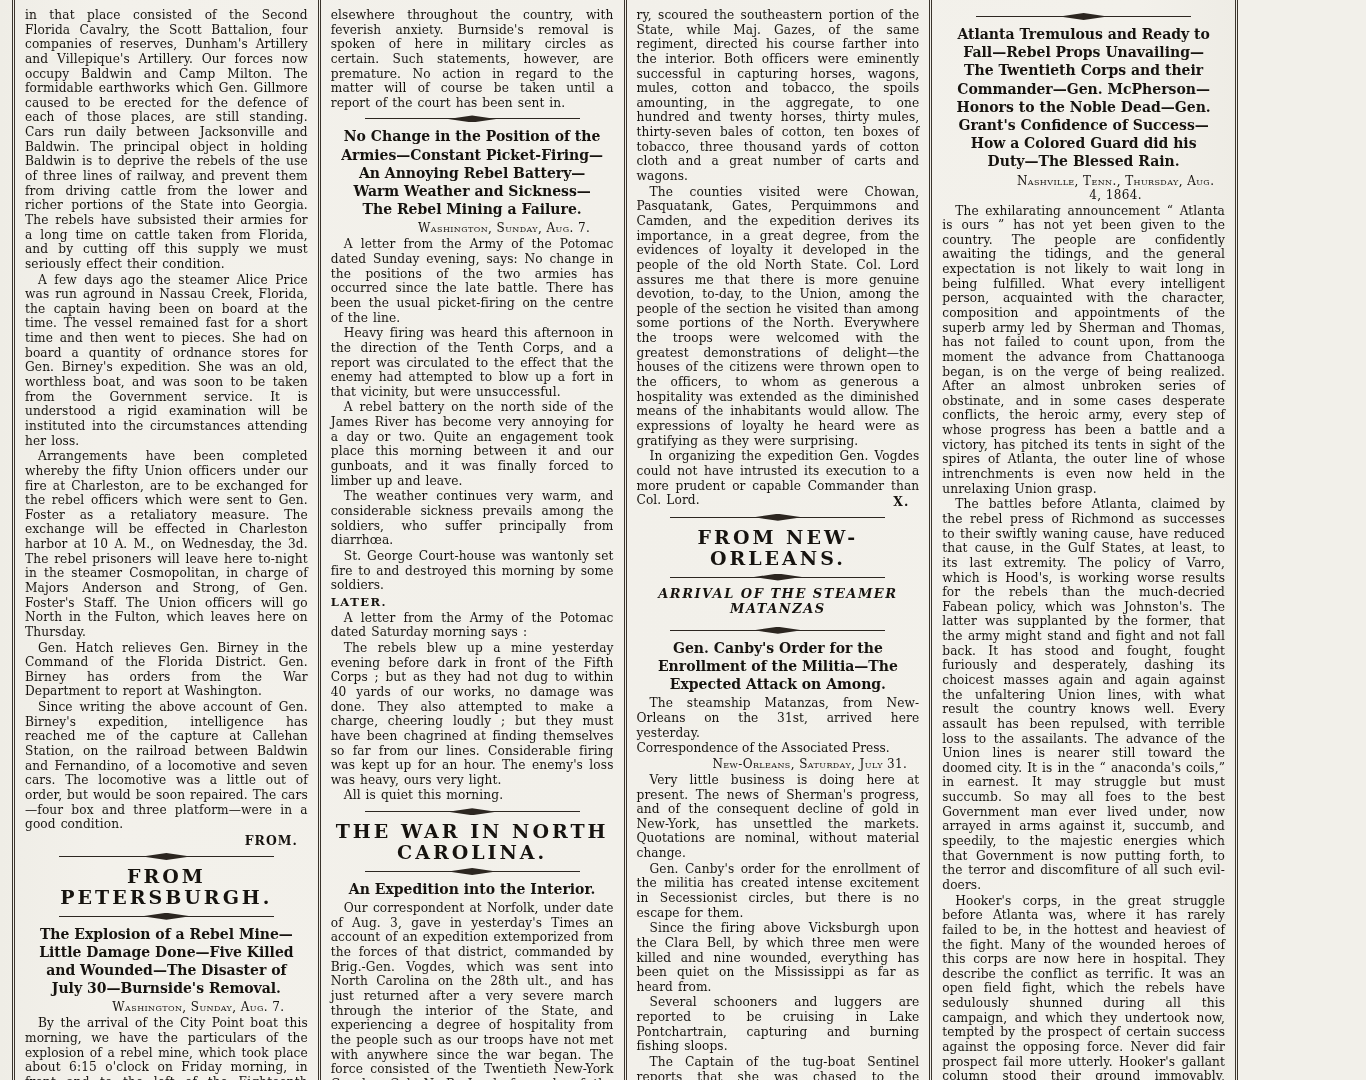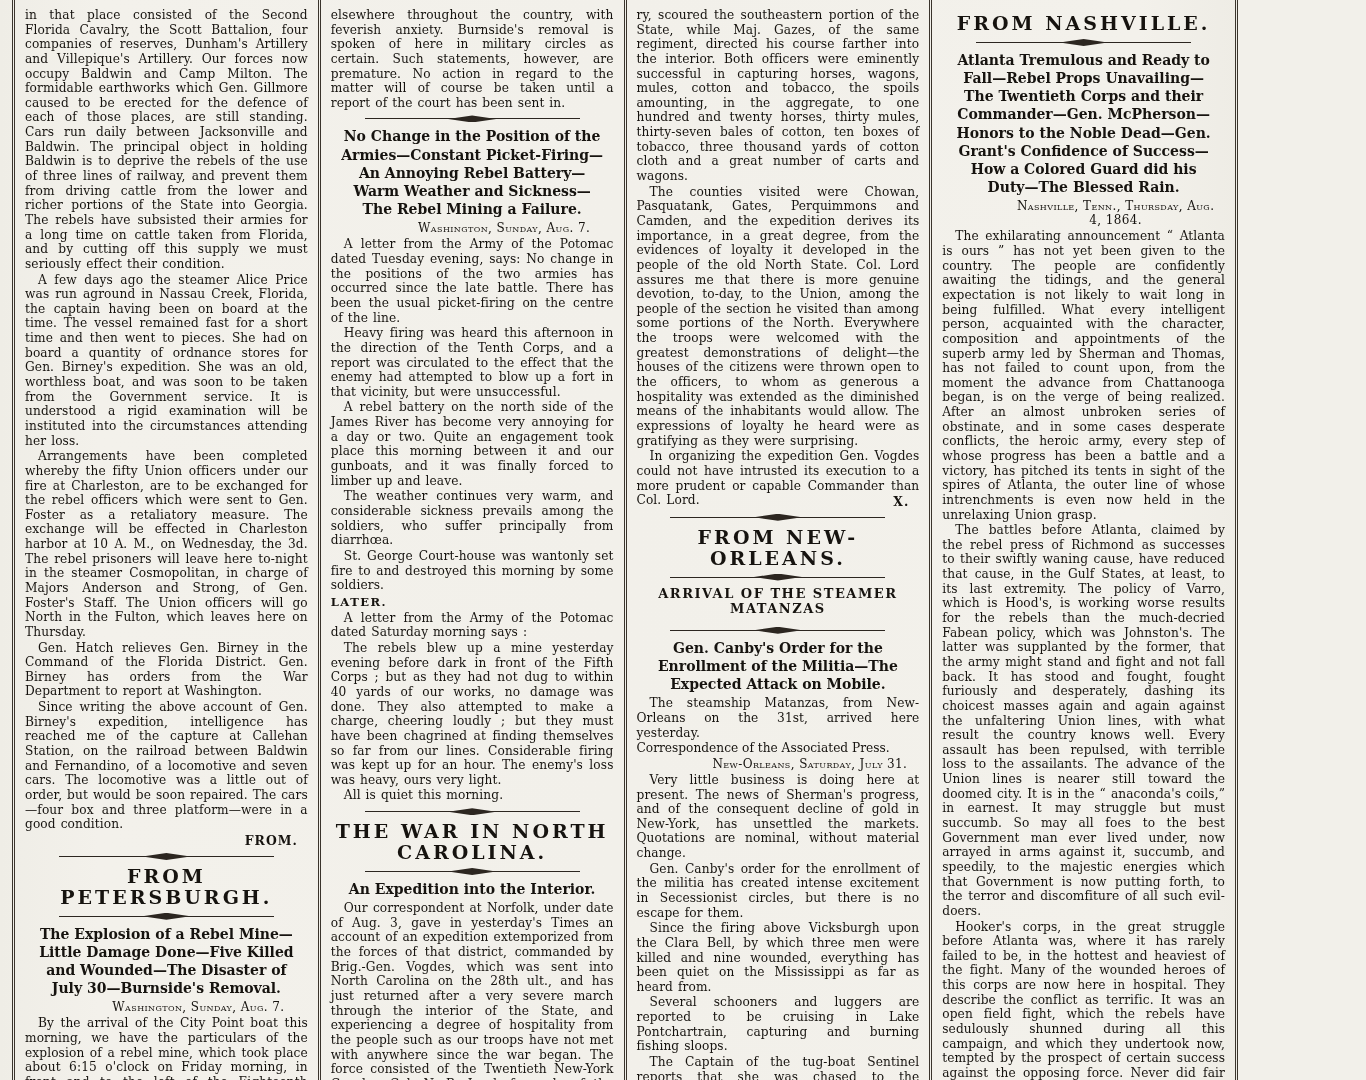--- a/index.html
+++ b/index.html
@@ -26,21 +26,21 @@
   .headline{
     margin:5px 0 3px 0;font-size:19px;font-weight:bold;text-align:center;
     letter-spacing:3px;line-height:1.1;
   }
   .subhead{
     margin:2px 8px 3px 8px;font-size:14px;font-weight:bold;text-align:center;
     line-height:1.3;
   }
   .subhead-caps{
     margin:2px 0 9px 0;font-size:13px;font-weight:bold;text-align:center;
-    letter-spacing:1.5px;line-height:1.2;
+    letter-spacing:1.5px;line-height:1.2;font-style:italic;
   }
   .dateline{
     margin:0 6px 2px 0;font-size:12px;text-align:center;padding-left:70px;
     font-variant:small-caps;letter-spacing:.4px;
   }
   .italic-line{margin:0 0 1px 0;font-size:12.2px;text-align:left;line-height:1.2;}
   .center-label{margin:2px 0;font-size:11.5px;text-align:left;letter-spacing:1.5px;font-weight:bold;}
   .sig{margin:0 10px 2px 0;font-size:12.4px;text-align:right;font-weight:bold;letter-spacing:1px;}
   .sig.raise{margin-top:-15px;}
   .divider{position:relative;height:9px;margin:4px auto 4px auto;width:215px;}
@@ -69,21 +69,21 @@
       <div class="divider"></div>
       <h3 class="subhead">The Explosion of a Rebel Mine—Little Damage Done—Five Killed and Wounded—The Disaster of July 30—Burnside's Removal.</h3>
       <p class="dateline">Washington, Sunday, Aug. 7.</p>
       <p class="para">By the arrival of the City Point boat this morning, we have the particulars of the explosion of a rebel mine, which took place about 6:15 o'clock on Friday morning, in front and to the left of the Eighteenth Corps. Casualties thus far reported amount to but five killed and wounded. Among the former is Col. Stedman, commanding the Eleventh Connecticut Artillery. Firing was pretty general along the lines and several heavy volleys of musketry were fired. The whole affair occupied about one hour.</p>
     </div>
   <div class="col" id="col-1">
       <p class="para cont">elsewhere throughout the country, with feverish anxiety. Burnside's removal is spoken of here in military circles as certain. Such statements, however, are premature. No action in regard to the matter will of course be taken until a report of the court has been sent in.</p>
       <div class="divider"></div>
       <h3 class="subhead">No Change in the Position of the Armies—Constant Picket-Firing—An Annoying Rebel Battery—Warm Weather and Sickness—The Rebel Mining a Failure.</h3>
       <p class="dateline">Washington, Sunday, Aug. 7.</p>
-      <p class="para">A letter from the Army of the Potomac dated Tuesday evening, says: No change in the positions of the two armies has occurred since the late battle. There has been the usual picket-firing on the centre of the line.</p>
+      <p class="para">A letter from the Army of the Potomac dated Sunday evening, says: No change in the positions of the two armies has occurred since the late battle. There has been the usual picket-firing on the centre of the line.</p>
       <p class="para">Heavy firing was heard this afternoon in the direction of the Tenth Corps, and a report was circulated to the effect that the enemy had attempted to blow up a fort in that vicinity, but were unsuccessful.</p>
       <p class="para">A rebel battery on the north side of the James River has become very annoying for a day or two. Quite an engagement took place this morning between it and our gunboats, and it was finally forced to limber up and leave.</p>
       <p class="para">The weather continues very warm, and considerable sickness prevails among the soldiers, who suffer principally from diarrhœa.</p>
       <p class="para">St. George Court-house was wantonly set fire to and destroyed this morning by some soldiers.</p>
       <p class="center-label">LATER.</p>
       <p class="para">A letter from the Army of the Potomac dated Saturday morning says :</p>
       <p class="para">The rebels blew up a mine yesterday evening before dark in front of the Fifth Corps ; but as they had not dug to within 40 yards of our works, no damage was done. They also attempted to make a charge, cheering loudly ; but they must have been chagrined at finding themselves so far from our lines. Considerable firing was kept up for an hour. The enemy's loss was heavy, ours very light.</p>
       <p class="para">All is quiet this morning.</p>
       <div class="divider"></div>
       <h2 class="headline">THE WAR IN NORTH CAROLINA.</h2>
@@ -94,34 +94,33 @@
   <div class="col" id="col-2">
       <p class="para cont">ry, scoured the southeastern portion of the State, while Maj. Gazes, of the same regiment, directed his course farther into the interior. Both officers were eminently successful in capturing horses, wagons, mules, cotton and tobacco, the spoils amounting, in the aggregate, to one hundred and twenty horses, thirty mules, thirty-seven bales of cotton, ten boxes of tobacco, three thousand yards of cotton cloth and a great number of carts and wagons.</p>
       <p class="para">The counties visited were Chowan, Pasquatank, Gates, Perquimmons and Camden, and the expedition derives its importance, in a great degree, from the evidences of loyalty it developed in the people of the old North State. Col. Lord assures me that there is more genuine devotion, to-day, to the Union, among the people of the section he visited than among some portions of the North. Everywhere the troops were welcomed with the greatest demonstrations of delight—the houses of the citizens were thrown open to the officers, to whom as generous a hospitality was extended as the diminished means of the inhabitants would allow. The expressions of loyalty he heard were as gratifying as they were surprising.</p>
       <p class="para">In organizing the expedition Gen. Vogdes could not have intrusted its execution to a more prudent or capable Commander than Col. Lord.</p>
       <p class="sig raise">X.</p>
       <div class="divider"></div>
       <h2 class="headline">FROM NEW-ORLEANS.</h2>
       <div class="divider"></div>
       <h3 class="subhead-caps">ARRIVAL OF THE STEAMER MATANZAS</h3>
       <div class="divider"></div>
-      <h3 class="subhead">Gen. Canby's Order for the Enrollment of the Militia—The Expected Attack on Mobile.</h3>
+      <h3 class="subhead">Gen. Canby's Order for the Enrollment of the Militia—The Expected Attack on Among.</h3>
       <p class="para">The steamship Matanzas, from New-Orleans on the 31st, arrived here yesterday.</p>
       <p class="italic-line">Correspondence of the Associated Press.</p>
       <p class="dateline">New-Orleans, Saturday, July 31.</p>
       <p class="para">Very little business is doing here at present. The news of Sherman's progress, and of the consequent decline of gold in New-York, has unsettled the markets. Quotations are nominal, without material change.</p>
       <p class="para">Gen. Canby's order for the enrollment of the militia has created intense excitement in Secessionist circles, but there is no escape for them.</p>
       <p class="para">Since the firing above Vicksburgh upon the Clara Bell, by which three men were killed and nine wounded, everything has been quiet on the Mississippi as far as heard from.</p>
       <p class="para">Several schooners and luggers are reported to be cruising in Lake Pontchartrain, capturing and burning fishing sloops.</p>
       <p class="para">The Captain of the tug-boat Sentinel reports that she was chased to the Southwest Pass by a suspicious looking steamer, bark-rigged and painted black. The rebels assert that she was the Electric Spark, which had been fitted out as a pirate, and that she has since run into Mobile bay.</p>
       <p class="para">There are no movements in this department in a state sufficiently advanced to bear mention.</p>
       <p class="para">Col. Burrill, of the Forty-second Massachusetts Regiment, for eighteen months a prisoner in Texas, and a number of other exchanged officers, go to New-York in the Matanzas.</p>
     </div>
   <div class="col" id="col-3">
-      <h2 class="headline">FROM NASHVILLE.</h2>
       <div class="divider"></div>
       <h3 class="subhead">Atlanta Tremulous and Ready to Fall—Rebel Props Unavailing—The Twentieth Corps and their Commander—Gen. McPherson—Honors to the Noble Dead—Gen. Grant's Confidence of Success—How a Colored Guard did his Duty—The Blessed Rain.</h3>
       <p class="dateline">Nashville, Tenn., Thursday, Aug. 4, 1864.</p>
       <p class="para">The exhilarating announcement “ Atlanta is ours ” has not yet been given to the country. The people are confidently awaiting the tidings, and the general expectation is not likely to wait long in being fulfilled. What every intelligent person, acquainted with the character, composition and appointments of the superb army led by Sherman and Thomas, has not failed to count upon, from the moment the advance from Chattanooga began, is on the verge of being realized. After an almost unbroken series of obstinate, and in some cases desperate conflicts, the heroic army, every step of whose progress has been a battle and a victory, has pitched its tents in sight of the spires of Atlanta, the outer line of whose intrenchments is even now held in the unrelaxing Union grasp.</p>
       <p class="para">The battles before Atlanta, claimed by the rebel press of Richmond as successes to their swiftly waning cause, have reduced that cause, in the Gulf States, at least, to its last extremity. The policy of Varro, which is Hood's, is working worse results for the rebels than the much-decried Fabean policy, which was Johnston's. The latter was supplanted by the former, that the army might stand and fight and not fall back. It has stood and fought, fought furiously and desperately, dashing its choicest masses again and again against the unfaltering Union lines, with what result the country knows well. Every assault has been repulsed, with terrible loss to the assailants. The advance of the Union lines is nearer still toward the doomed city. It is in the “ anaconda's coils,” in earnest. It may struggle but must succumb. So may all foes to the best Government man ever lived under, now arrayed in arms against it, succumb, and speedily, to the majestic energies which that Government is now putting forth, to the terror and discomfiture of all such evil-doers.</p>
       <p class="para">Hooker's corps, in the great struggle before Atlanta was, where it has rarely failed to be, in the hottest and heaviest of the fight. Many of the wounded heroes of this corps are now here in hospital. They describe the conflict as terrific. It was an open field fight, which the rebels have sedulously shunned during all this campaign, and which they undertook now, tempted by the prospect of certain success against the opposing force. Never did fair prospect fail more utterly. Hooker's gallant column stood their ground immovably, beating back every assault, and strewing the ground with the bodies of their miscalculating foe. To the great successes of the day this noble corps signally contributed. And it is the testimony of all acquainted with the situation occupied by this corps on this memorable day, with what it withstood and what it overcame, that under no other leader but Hooker could so brilliant a result, under such circumstances, have been attained.</p>
     </div>
 </div>
 
 </body></html>

